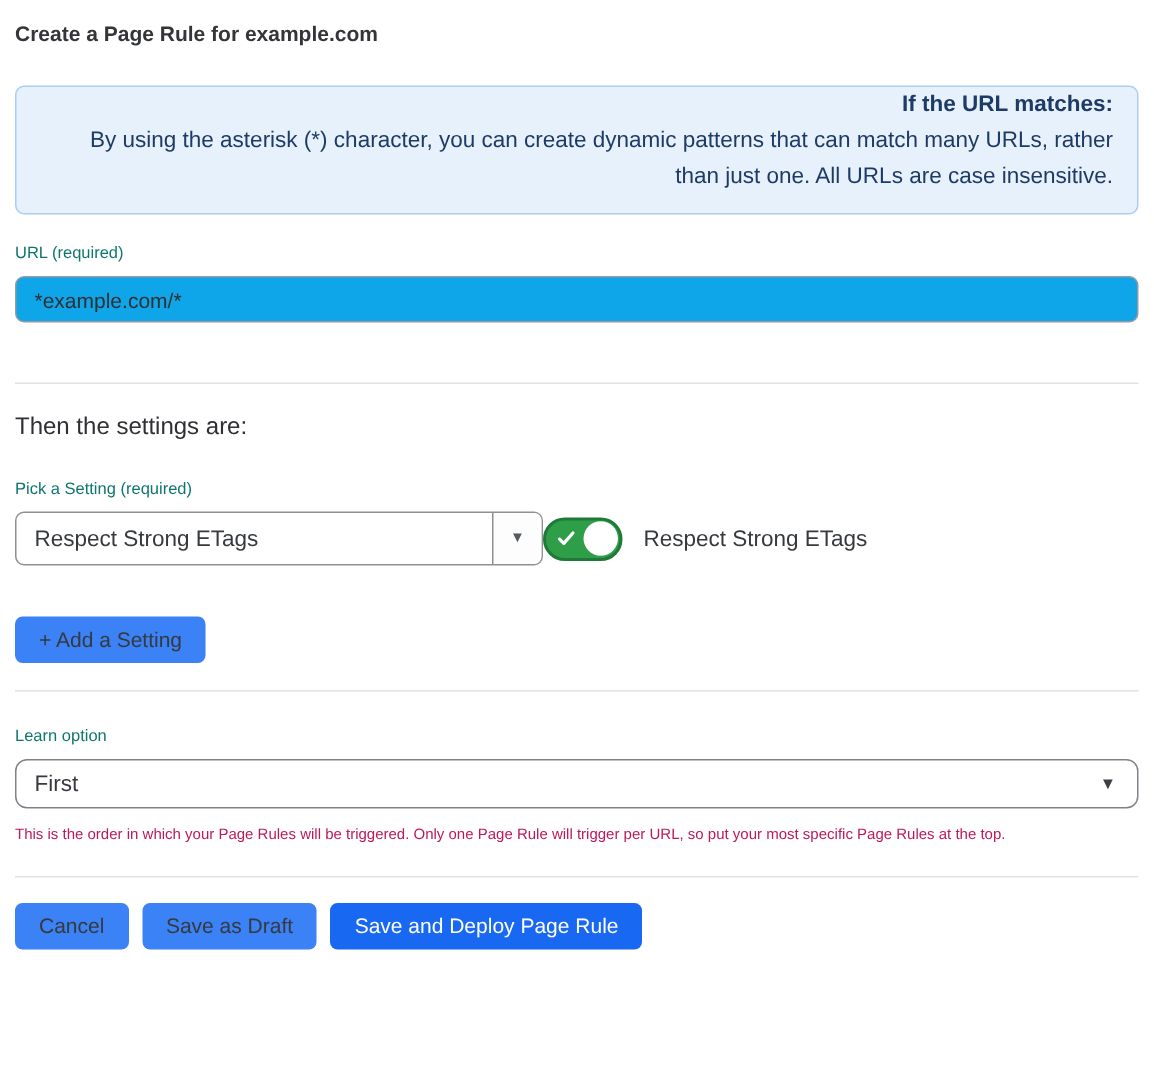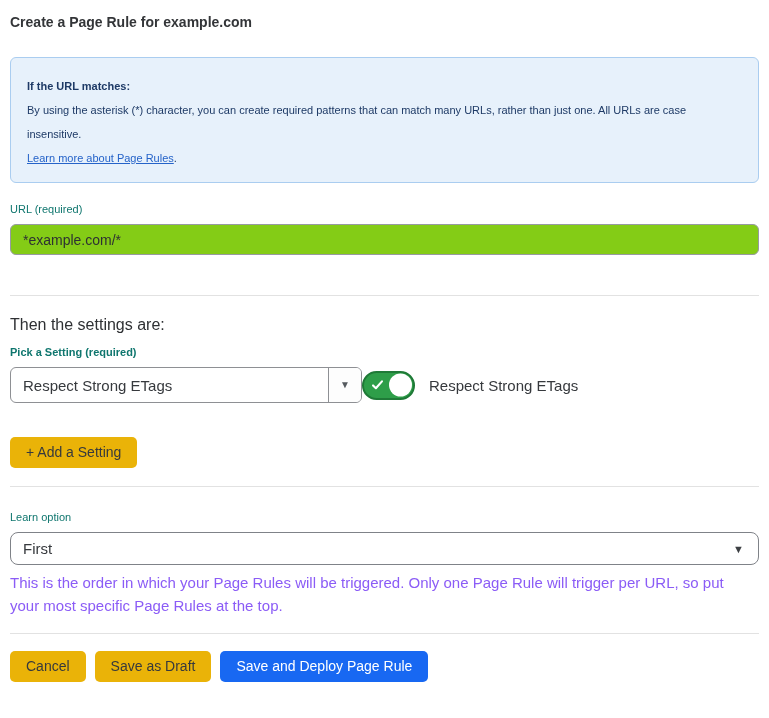--- a/index.html
+++ b/index.html
@@ -21,25 +21,26 @@
     color: #333538;
     margin: 0 0 22px 0;
     line-height: 26px;
   }
 
   
   .info-box {
     background: #e7f1fb;
     border: 1px solid #aacdf0;
     border-radius: 6px;
-    padding: 16px 16px 12px 16px;
+    padding: 0 16px 12px 16px;
     color: #1e3a66;
-    font-size: 11px;
+    font-size: 15px;
     line-height: 24px;
     margin-bottom: 20px;
+    text-align: right;
   }
   .info-heading { font-weight: bold; }
   .info-body { max-width: 720px; }
   .info-link {
     color: #2563c9;
     text-decoration: underline;
     cursor: pointer;
   }
   .info-period { color: #1e3a66; }
 
@@ -49,21 +50,21 @@
     font-size: 11px;
     color: #0f766e;
     margin-bottom: 9px;
   }
 
   
   .url-input {
     display: block;
     width: 749px;
     height: 31px;
-    background: #84cc16;
+    background: #0ea5e9;
     border: 1px solid #979aa0;
     border-radius: 6px;
     padding: 0 12px;
     font-family: "Liberation Sans", sans-serif;
     font-size: 14px;
     color: #2e3033;
     margin-bottom: 40px;
     outline: none;
   }
 
@@ -74,21 +75,21 @@
   }
 
   
   .section-heading {
     font-size: 16px;
     font-weight: normal;
     color: #2e3033;
     margin: 19px 0 0 0;
     line-height: 20px;
   }
-  .settings-label { margin-top: 11px; font-weight: bold; }
+  .settings-label { margin-top: 25px; }
 
   
   .setting-row {
     display: flex;
     align-items: center;
     gap: 0;
     margin-top: 0;
   }
   .custom-select {
     display: flex;
@@ -158,21 +159,21 @@
   .btn {
     font-family: "Liberation Sans", sans-serif;
     font-size: 14px;
     height: 31px;
     padding: 0 16px;
     border-radius: 5px;
     border: none;
     cursor: pointer;
     line-height: 31px;
   }
-  .btn-gray { background: #eab308; color: #36393d; }
+  .btn-gray { background: #3b82f6; color: #36393d; }
   .btn-blue { background: #1868f2; color: #ffffff; }
   .add-setting { margin-top: 34px; margin-bottom: 18px; }
 
   
   .order-label { margin-top: 24px; }
   .order-select {
     display: flex;
     align-items: center;
     justify-content: space-between;
     width: 749px;
@@ -181,23 +182,23 @@
     border: 1px solid #7f8288;
     border-radius: 8px;
     padding: 0 14px 0 12px;
     font-size: 15px;
     color: #36393d;
     cursor: pointer;
     margin-bottom: 6px;
   }
   .order-caret { font-size: 11px; color: #3c3f43; }
   .help-text {
-    font-size: 15px;
+    font-size: 10px;
     line-height: 23px;
-    color: #8b5cf6;
+    color: #be185d;
     margin: 0 0 16px 0;
     max-width: 740px;
   }
 
   
   .footer {
     display: flex;
     align-items: center;
     gap: 9px;
     margin-top: 17px;
@@ -205,22 +206,21 @@
 </style>
 </head>
 <body>
 
 <div class="page">
 
   <h1 class="page-title">Create a Page Rule for example.com</h1>
 
   <div class="info-box">
     <div class="info-heading">If the URL matches:</div>
-    <div class="info-body">By using the asterisk (*) character, you can create required patterns that can match many URLs, rather than just one. All URLs are case insensitive.</div>
-    <div class="info-link-line"><a class="info-link">Learn more about Page Rules</a><span class="info-period">.</span></div>
+    <div class="info-body">By using the asterisk (*) character, you can create dynamic patterns that can match many URLs, rather than just one. All URLs are case insensitive.</div>
   </div>
 
   <label class="field-label">URL (required)</label>
   <input type="text" class="url-input" value="*example.com/*" style="">
 
   <hr class="divider">
 
   <h2 class="section-heading">Then the settings are:</h2>
 
   <label class="field-label settings-label">Pick a Setting (required)</label>

